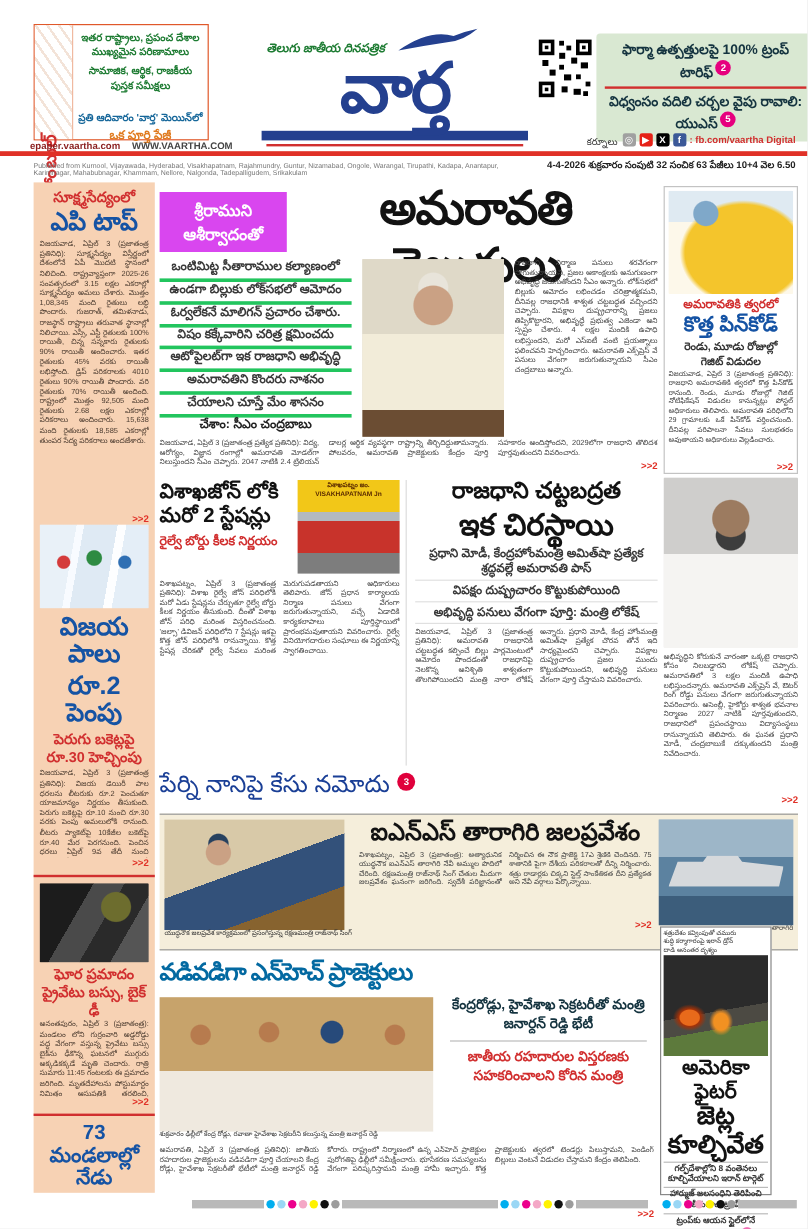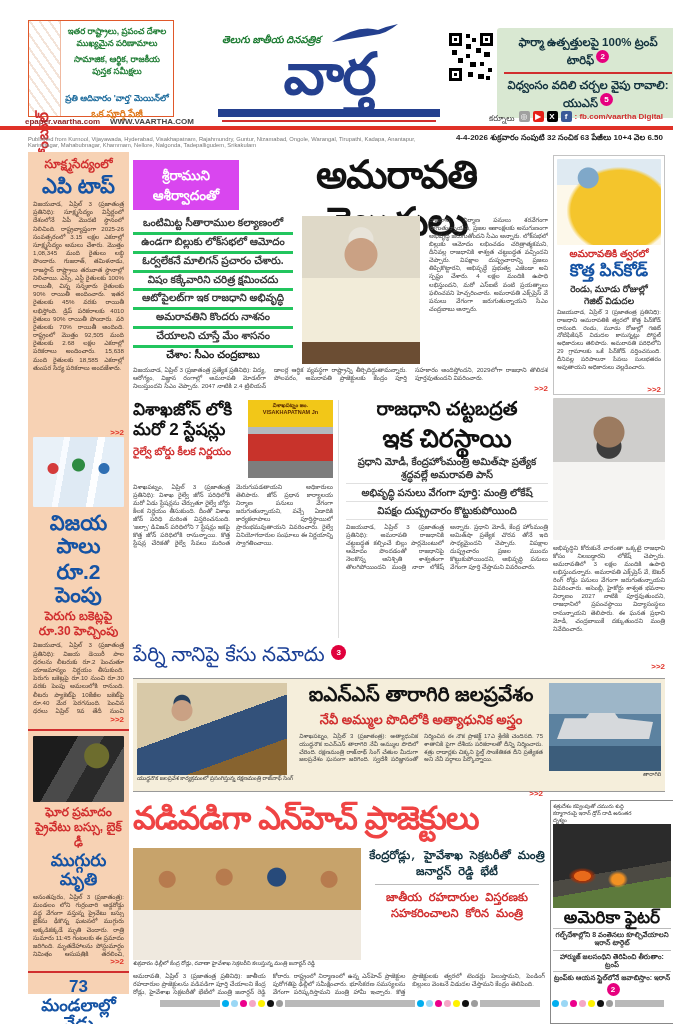--- a/index.html
+++ b/index.html
@@ -140,37 +140,37 @@
               height:56px; overflow:hidden; }
   .ins-right { width:112px; }
   .ph-ship { height:88px; background:
       linear-gradient(180deg,#9db6c8 0 35%,#5c82a0 35% 72%,#3c5d7b 72%),
       #9db6c8; position:relative; overflow:hidden; }
   .ph-ship::after { content:""; position:absolute; left:8px; top:30px; width:96px; height:26px; background:#d6d9dc;
       clip-path:polygon(0 100%,8% 20%,30% 20%,34% 0,60% 0,64% 20%,100% 35%,96% 100%); }
 
   
   .nh { left:133px; top:800px; width:412px; height:194px; }
-  .nh-h { font-size:32px; font-weight:800; color:#ef4444; letter-spacing:-1px; }
+  .nh-h { font-size:20px; font-weight:800; color:#0369a1; letter-spacing:-1px; }
   .nh-row { display:flex; gap:8px; margin-top:4px; }
   .ph-meet { width:228px; height:112px; background:
       radial-gradient(circle at 15% 28%, #b77b4e 0 8px, transparent 9px),
       radial-gradient(circle at 40% 26%, #b77b4e 0 8px, transparent 9px),
       radial-gradient(circle at 63% 26%, #274a7a 0 9px, transparent 10px),
       radial-gradient(circle at 86% 28%, #b77b4e 0 8px, transparent 9px),
       linear-gradient(180deg,#c7a36b 0 55%,#efe9df 55%); }
-  .nh-subs { flex:1; text-align:center;font-family:Liberation Mono, monospace; }
+  .nh-subs { flex:1; text-align:center; }
   .nh-s1 { font-size:11.5px; font-weight:bold; color:#14333f; line-height:1.35; }
   .nh-dv { height:1px; background:#bbb; margin:5px 6px; }
   .nh-s2 { font-size:11.5px; font-weight:bold; color:#d12f2f; line-height:1.4; }
   .nh-body { font-size:6.2px; line-height:1.3; color:#444; text-align:justify; column-count:3; column-gap:7px;
              height:52px; overflow:hidden; margin-top:5px; }
 
   
-  .fire { left:550px; top:772px; width:124px; height:224px; border:1px solid #888; padding:2px; background:#fff;margin-top:28px; }
+  .fire { left:550px; top:772px; width:93px; height:224px; border:1px solid #888; padding:2px; background:#fff; }
   .fire-cap { font-size:5.4px; color:#333; line-height:1.25; width:78%; }
   .ph-fire { height:84px; margin-top:1px; background:
       radial-gradient(ellipse at 25% 62%, #e86a1b 0 8px, #a33208 9px, transparent 14px),
       radial-gradient(ellipse at 55% 66%, #f29122 0 6px, transparent 10px),
       linear-gradient(170deg,#2b2b2b 0 55%,#4c4a43 55% 70%,#5d7a3c 70%); }
   .fire-h { text-align:center; font-weight:800; color:#121212; line-height:1.15; }
   .fire-h .l1 { font-size:17px; } .fire-h .l2 { font-size:21px; }
   .fire-sub { font-size:7px; font-weight:bold; color:#333; text-align:center; border-top:1px solid #bbb; padding:2px 0; line-height:1.2; }
 
   .cmyk-strip { display:flex; align-items:center; gap:2px; }
@@ -263,21 +263,20 @@
     <div class="sb-head">రూ.2 పెంపు</div>
     <div class="sb-kick">పెరుగు బకెట్లపై</div>
     <div class="sb-kick">రూ.30 హెచ్చింపు</div>
     <div class="sb-body" style="height:74px;margin-top:2px">విజయవాడ, ఏప్రిల్ 3 (ప్రజాతంత్ర ప్రతినిధి): విజయ డెయిరీ పాల ధరలను లీటరుకు రూ.2 పెంచుతూ యాజమాన్యం నిర్ణయం తీసుకుంది. పెరుగు బకెట్లపై రూ.10 నుంచి రూ.30 వరకు పెంపు అమలులోకి రానుంది. లీటరు ప్యాకెట్‌పై 10కేజీల బకెట్‌పై రూ.40 మేర పెరగనుంది. పెంచిన ధరలు ఏప్రిల్ 9వ తేదీ నుంచి అమలులోకి వస్తాయని డెయిరీ వెల్లడించింది.</div>
     <div class="jump">&gt;&gt;2</div>
     <div class="sb-div"></div>
 
     <div class="ph ph-crash"></div>
     <div class="sb-kick" style="margin-top:3px">ఘోర ప్రమాదం</div>
     <div class="sb-kick">ప్రైవేటు బస్సు, బైక్ ఢీ</div>
-    <div class="sb-head sm">ముగ్గురు మృతి</div>
     <div class="sb-body" style="height:64px">అనంతపురం, ఏప్రిల్ 3 (ప్రజాతంత్ర): మండలం లోని గుర్రంవారి అడ్డరోడ్డు వద్ద వేగంగా వస్తున్న ప్రైవేటు బస్సు బైక్‌ను ఢీకొన్న ఘటనలో ముగ్గురు అక్కడికక్కడే మృతి చెందారు. రాత్రి సుమారు 11:45 గంటలకు ఈ ప్రమాదం జరిగింది. మృతదేహాలను పోస్టుమార్టం నిమిత్తం ఆసుపత్రికి తరలించి, బంధువులకు సమాచారం అందించారు.</div>
     <div class="jump">&gt;&gt;2</div>
     <div class="sb-div"></div>
 
     <div class="sb-head sm">73 మండలాల్లో నేడు</div>
 
   </div>
 
   <div class="abs main-story">
     <div class="kicker">
@@ -336,38 +335,37 @@
     <div class="vz-body">విశాఖపట్నం, ఏప్రిల్ 3 (ప్రజాతంత్ర ప్రతినిధి): విశాఖ రైల్వే జోన్ పరిధిలోకి మరో ఏడు స్టేషన్లను చేర్చుతూ రైల్వే బోర్డు కీలక నిర్ణయం తీసుకుంది. దీంతో విశాఖ జోన్ పరిధి మరింత విస్తరించనుంది. 'జల్సా' డివిజన్ పరిధిలోని 7 స్టేషన్లు ఇకపై కొత్త జోన్ పరిధిలోకి రానున్నాయి. కొత్త స్టేషన్ల చేరికతో రైల్వే సేవలు మరింత మెరుగుపడతాయని అధికారులు తెలిపారు. జోన్ ప్రధాన కార్యాలయ నిర్మాణ పనులు వేగంగా జరుగుతున్నాయని, వచ్చే ఏడాదికి కార్యకలాపాలు పూర్తిస్థాయిలో ప్రారంభమవుతాయని వివరించారు. రైల్వే వినియోగదారుల సంఘాలు ఈ నిర్ణయాన్ని స్వాగతించాయి.</div>
   </div>
 
   <div class="abs raj">
     <div class="raj-h1">రాజధాని చట్టబద్రత</div>
     <div class="raj-h2">ఇక చిరస్థాయి</div>
     <div class="raj-sub">
       <span>ప్రధాని మోడీ, కేంద్రహోంమంత్రి అమిత్‌షా ప్రత్యేక</span>
       <span>శ్రద్ధవల్లే అమరావతి పాస్</span>
     </div>
+    <div class="raj-sub">విపక్షం దుష్ప్రచారం కొట్టుకుపోయింది</div>
     <div class="raj-sub">అభివృద్ధి పనులు వేగంగా పూర్తి: మంత్రి లోకేష్</div>
-    <div class="raj-sub">విపక్షం దుష్ప్రచారం కొట్టుకుపోయింది</div>
     <div class="raj-body">విజయవాడ, ఏప్రిల్ 3 (ప్రజాతంత్ర ప్రతినిధి): అమరావతి రాజధానికి చట్టబద్ధత కల్పించే బిల్లు పార్లమెంటులో ఆమోదం పొందడంతో రాజధానిపై నెలకొన్న అనిశ్చితి శాశ్వతంగా తొలగిపోయిందని మంత్రి నారా లోకేష్ అన్నారు. ప్రధాని మోడీ, కేంద్ర హోంమంత్రి అమిత్‌షా ప్రత్యేక చొరవ తోనే ఇది సాధ్యమైందని చెప్పారు. విపక్షాల దుష్ప్రచారం ప్రజల ముందు కొట్టుకుపోయిందని, అభివృద్ధి పనులు వేగంగా పూర్తి చేస్తామని వివరించారు.</div>
   </div>
 
   <div class="abs perni">
     <span class="h">పేర్ని నానిపై కేసు నమోదు</span>
     <span class="badge" style="min-width:15px;height:15px;line-height:15px;background:#e0003c">3</span>
   </div>
 
   <div class="abs ins">
     <div>
       <div class="ph-rajnath"></div>
       <div class="cap">యుద్ధనౌక జలప్రవేశ కార్యక్రమంలో ప్రసంగిస్తున్న రక్షణమంత్రి రాజ్‌నాథ్ సింగ్</div>
     </div>
     <div class="ins-mid">
       <div class="ins-h">ఐఎన్ఎస్ తారాగిరి జలప్రవేశం</div>
-      <div class="ins-sub">నేవీ అమ్ముల పొదిలోకి అత్యాధునిక అస్త్రం</div>
       <div class="ins-body">విశాఖపట్నం, ఏప్రిల్ 3 (ప్రజాతంత్ర): అత్యాధునిక యుద్ధనౌక ఐఎన్ఎస్ తారాగిరి నేవీ అమ్ముల పొదిలో చేరింది. రక్షణమంత్రి రాజ్‌నాథ్ సింగ్ చేతుల మీదుగా జలప్రవేశం ఘనంగా జరిగింది. స్వదేశీ పరిజ్ఞానంతో నిర్మించిన ఈ నౌక ప్రాజెక్ట్ 17ఎ శ్రేణికి చెందినది. 75 శాతానికి పైగా దేశీయ పరికరాలతో దీన్ని నిర్మించారు. శత్రు రాడార్లకు చిక్కని స్టెల్త్ సాంకేతికత దీని ప్రత్యేకత అని నేవీ వర్గాలు పేర్కొన్నాయి.</div>
       <div class="jump">&gt;&gt;2</div>
     </div>
     <div class="ins-right">
       <div class="ph-ship"></div>
       <div class="cap" style="text-align:right">తారాగిరి</div>
     </div>
   </div>
 
   <div class="abs nh">
@@ -385,20 +383,21 @@
     </div>
     <div class="nh-body">అమరావతి, ఏప్రిల్ 3 (ప్రజాతంత్ర ప్రతినిధి): జాతీయ రహదారుల ప్రాజెక్టులను వడివడిగా పూర్తి చేయాలని కేంద్ర రోడ్లు, హైవేశాఖ సెక్రటరీతో భేటీలో మంత్రి జనార్దన్ రెడ్డి కోరారు. రాష్ట్రంలో నిర్మాణంలో ఉన్న ఎన్‌హెచ్ ప్రాజెక్టుల పురోగతిపై ఢిల్లీలో సమీక్షించారు. భూసేకరణ సమస్యలను వేగంగా పరిష్కరిస్తామని మంత్రి హామీ ఇచ్చారు. కొత్త ప్రాజెక్టులకు త్వరలో టెండర్లు పిలుస్తామని, పెండింగ్ బిల్లులు వెంటనే విడుదల చేస్తామని కేంద్రం తెలిపింది.</div>
     <div class="jump">&gt;&gt;2</div>
   </div>
 
   <div class="abs fire">
     <div class="fire-cap">శత్రుదేశం కవ్వింపుతో చమురు శుద్ధి కర్మాగారంపై ఇరాన్ డ్రోన్ దాడి అనంతర దృశ్యం</div>
     <div class="ph-fire"></div>
     <div class="fire-h">
       <div class="l1">అమెరికా ఫైటర్</div>
+      <div class="l2">జెట్ల కూల్చివేత</div>
     </div>
     <div class="fire-sub">గల్ఫ్‌దేశాల్లోని 8 వంతెనలు కూల్చివేయాలని ఇరాన్ టార్గెట్</div>
     <div class="fire-sub">హార్ముజ్ జలసంధిని తెరిపించి తీరుతాం: ట్రంప్</div>
     <div class="fire-sub">
       <span>ట్రంప్‌కు ఆయన స్టైల్‌లోనే జవాబిస్తాం: ఇరాన్</span>
       <span class="badge">2</span>
     </div>
   </div>
 
   <div class="abs cmyk-strip" style="left:160px;top:1000px;width:380px">

